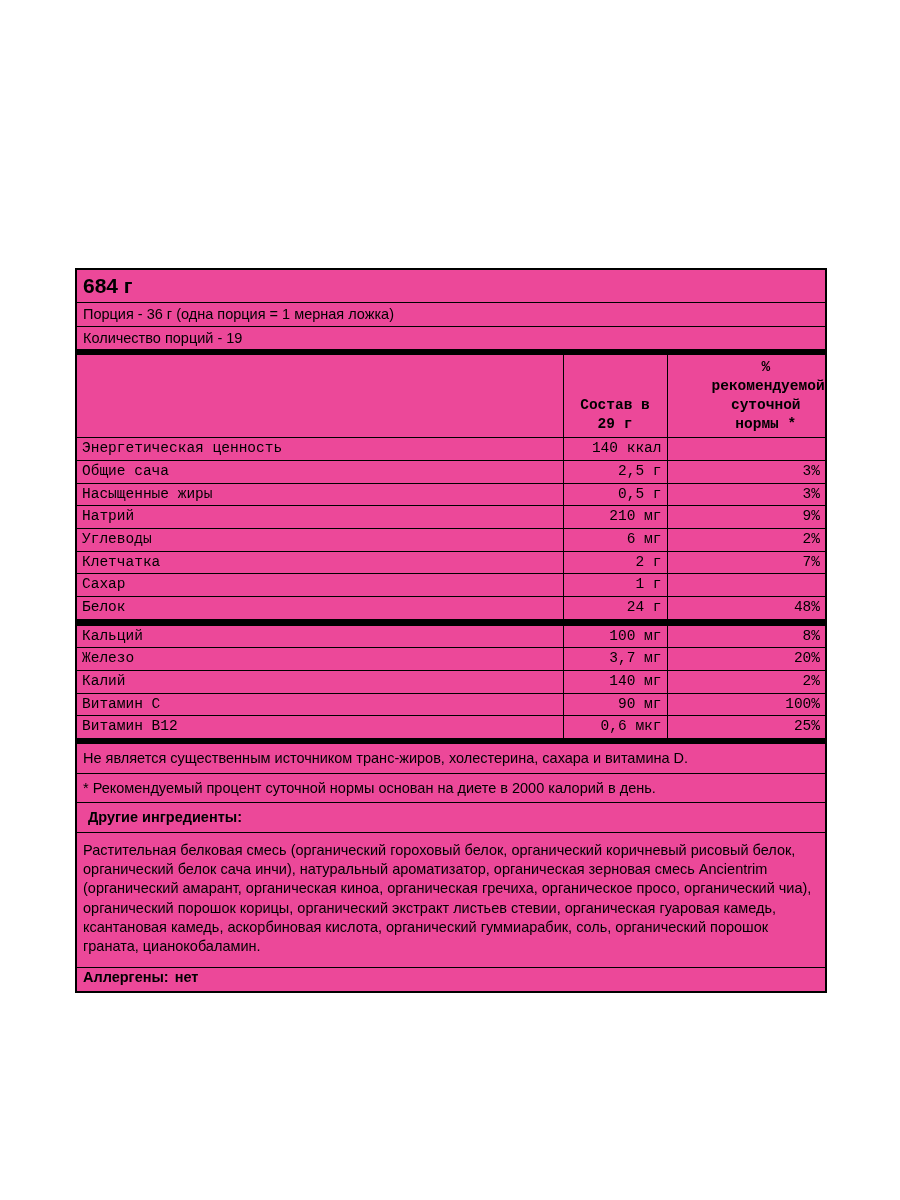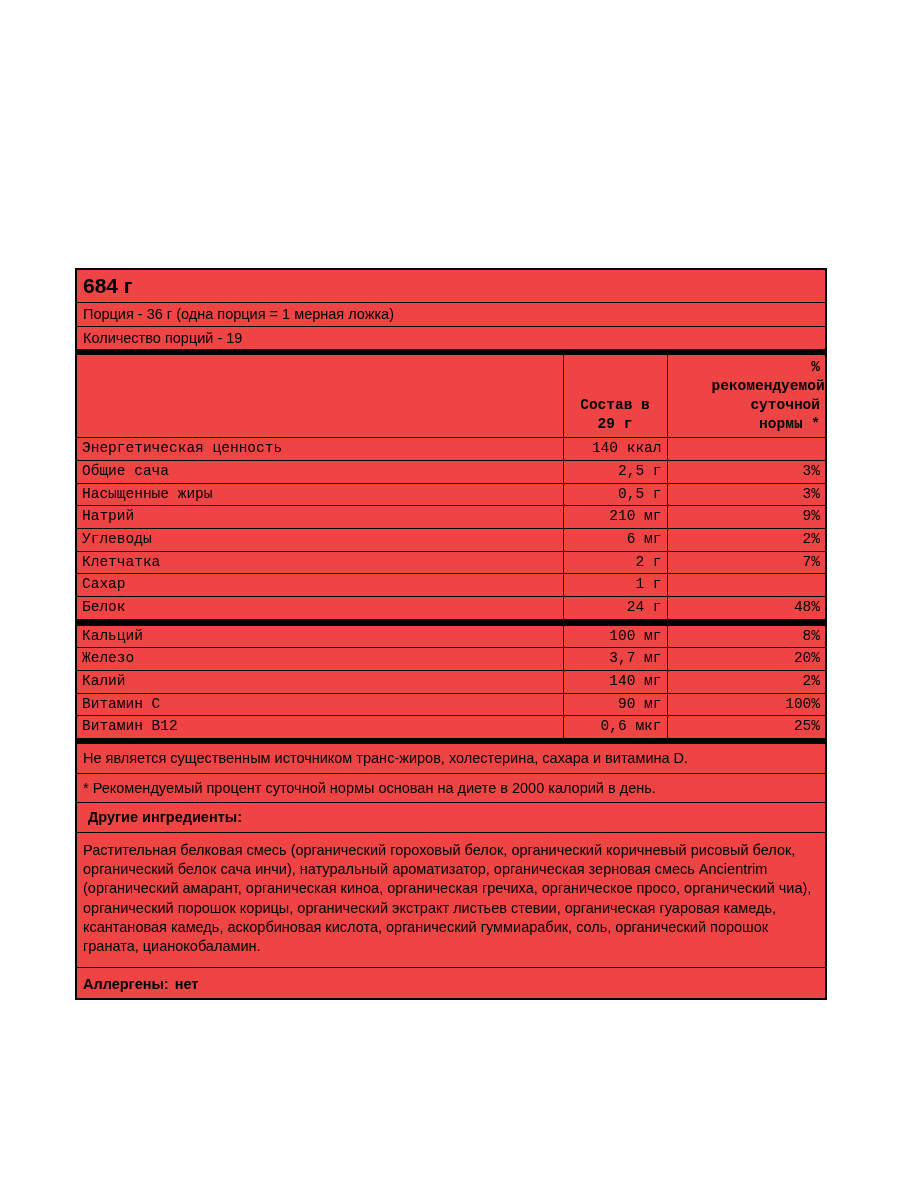--- a/index.html
+++ b/index.html
@@ -17,21 +17,21 @@
   }
 
   
   #label-panel {
     position: absolute;
     left: 75px;
     top: 268px;
     width: 748px;       
     border: 2px solid #000;
     box-sizing: content-box;
-    background: #ef4444;
+    background: #ec4899;
   }
 
   .hline         { border-top: 1px solid #000; }
   .hline-thick   { border-top: 5px solid #000; }
 
   
   .title-row {
     font-size: 21px;
     font-weight: bold;
     line-height: 1;
@@ -70,21 +70,21 @@
     font-weight: bold;
     vertical-align: bottom;
     padding-bottom: 4px;
     height: 56px;
   }
   table.nutrients tr.hdr td.amt {
     text-align: center;
     line-height: 1.3;
   }
   table.nutrients tr.hdr td.pct {
-    text-align: right;
+    text-align: center;
     line-height: 1.3;
     padding-left: 44px;
   }
 
   td.indent { padding-left: 17px; }
 
   tr.section td {
     font-weight: bold;
   }
 
@@ -104,21 +104,21 @@
     font-size: 14.5px;
     line-height: 1.33;
     padding: 8px 8px 10px 6px;
     text-align: left;
   }
 
   .allergen-row {
     font-size: 14.5px;
     font-weight: bold;
     line-height: 1;
-    padding: 9px 6px 7px 6px;
+    padding: 2px 6px 7px 6px;
   }
   .allergen-row .val { padding-left: 6px; }
 </style>
 </head>
 <body>
 
 <div id="label-panel">
 
   <div class="title-row">684 г</div>
 

